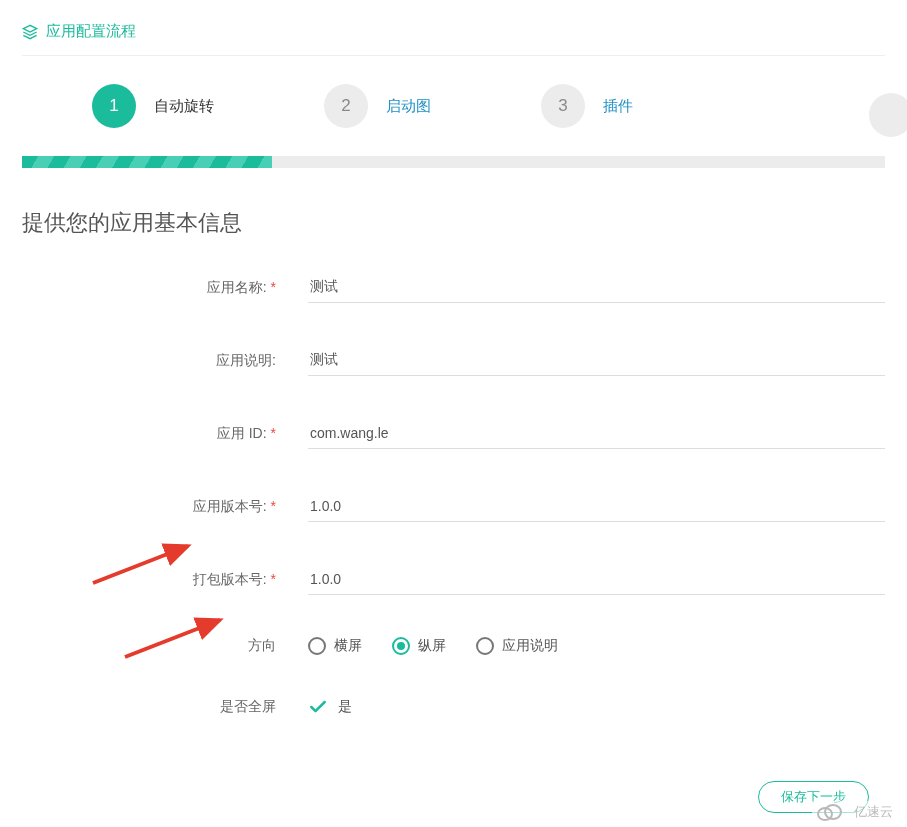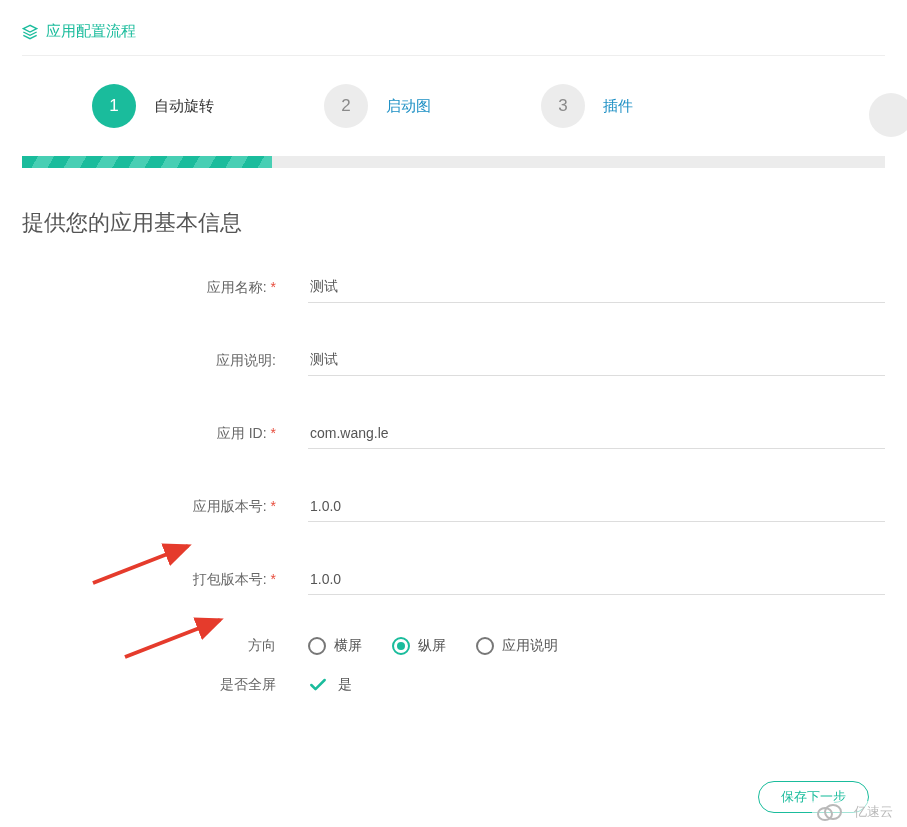--- a/index.html
+++ b/index.html
@@ -204,21 +204,21 @@
 
   <div class="form-row">
     <div class="form-label">
       <span>打包版本号:</span><span class="req">*</span>
     </div>
     <div class="form-field">
       <input class="text-input" value="1.0.0" style="">
     </div>
   </div>
 
-  <div class="form-row" style="margin-bottom:20px;">
+  <div class="form-row" style="margin-bottom:42px;">
     <div class="form-label">方向</div>
     <div class="form-field">
       <div class="radio-group">
         <div class="radio-item">
           <span class="radio-circle"></span>
           <span>横屏</span>
         </div>
         <div class="radio-item">
           <span class="radio-circle checked">
               <span class="radio-dot"></span>

